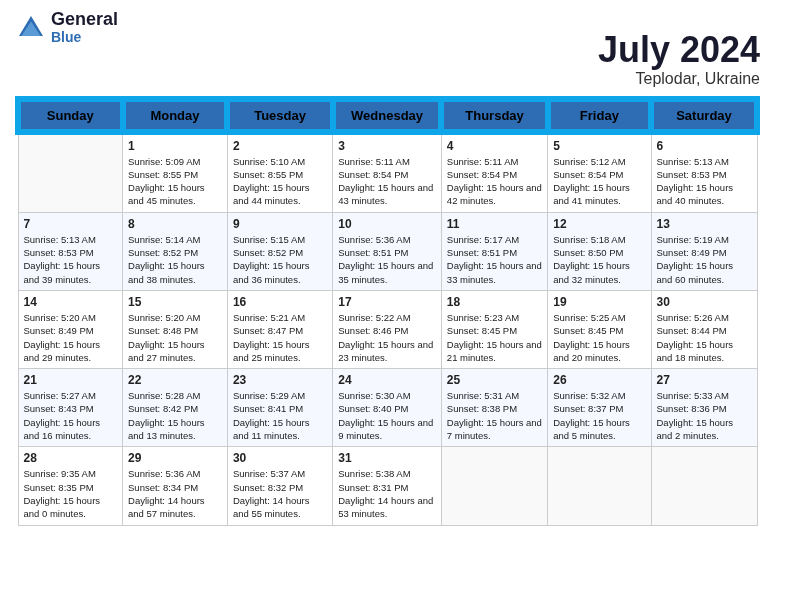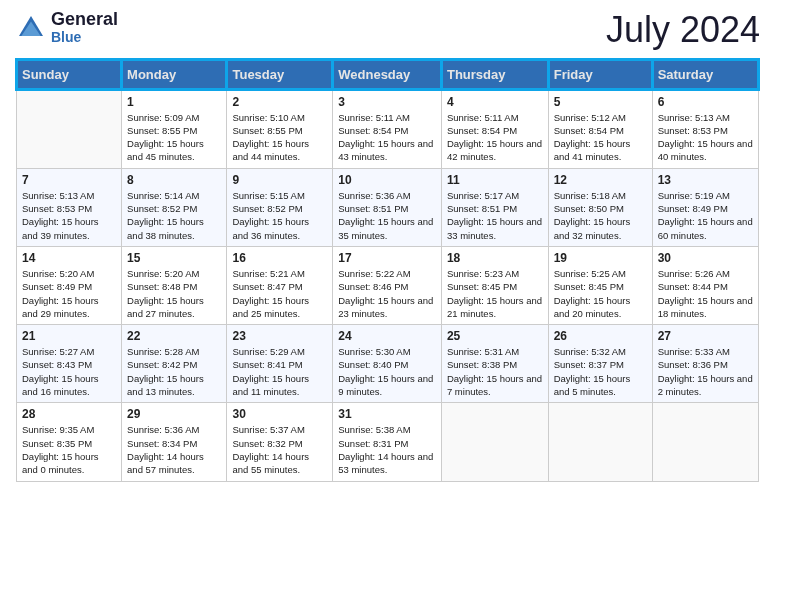--- a/index.html
+++ b/index.html
@@ -44,41 +44,42 @@
     }
     .logo-icon {
       width: 32px;
       height: 32px;
     }
     .title-block {
       text-align: right;
     }
     .title-month {
       font-size: 36px;
-      font-weight: normal;
+      font-weight: bold;
       color: #1a1a2e;
       line-height: 1.1;
+      margin-top: 20px;
     }
     .title-location {
       font-size: 16px;
       color: #333;
     }
     .calendar {
       width: 100%;
       border-collapse: collapse;
       border: 1px solid #ccc;
     }
     .calendar th {
       background: #2e6db4;
-      color: #e5e5e5;
+      color: #000000;
       font-size: 13px;
       font-weight: bold;
       padding: 6px 4px;
-      text-align: left;
-      border: 3px solid #0ea5e9;
+      text-align: center;
+      border: 6px solid #0ea5e9;
     }
     .calendar td {
       vertical-align: top;
       border: 1px solid #ccc;
       padding: 4px 5px;
       width: 113px;
       min-height: 80px;
       font-size: 10px;
       color: #222;
       background: #fff;
@@ -111,20 +112,21 @@
         <polygon points="20,5 35,30 5,30" fill="#2e6db4"></polygon>
         <polygon points="20,12 32,30 8,30" fill="#5b9bd5"></polygon>
       </svg>
       <div class="logo-text">
         <span class="logo-general">General</span>
         <span class="logo-blue">Blue</span>
       </div>
     </div>
     <div class="title-block">
       <div class="title-month">July 2024</div>
+      <div class="title-location">Teplodar, Ukraine</div>
     </div>
   </div>
 
   <table class="calendar">
     <thead>
       <tr>
         <th>Sunday</th>
         <th>Monday</th>
         <th>Tuesday</th>
         <th>Wednesday</th>

